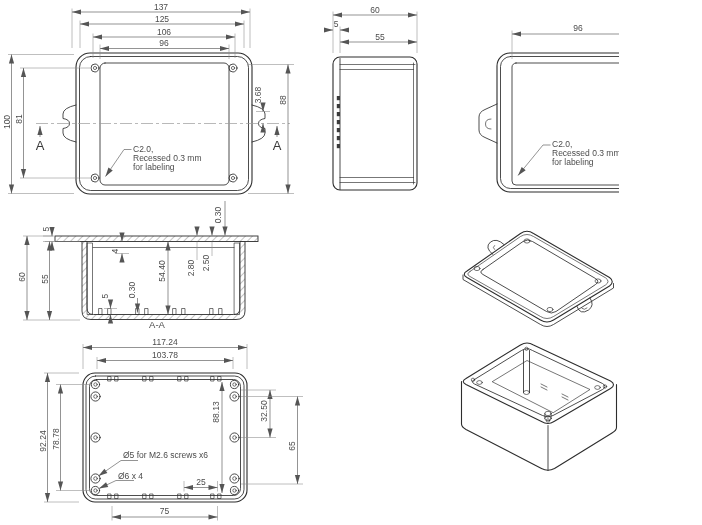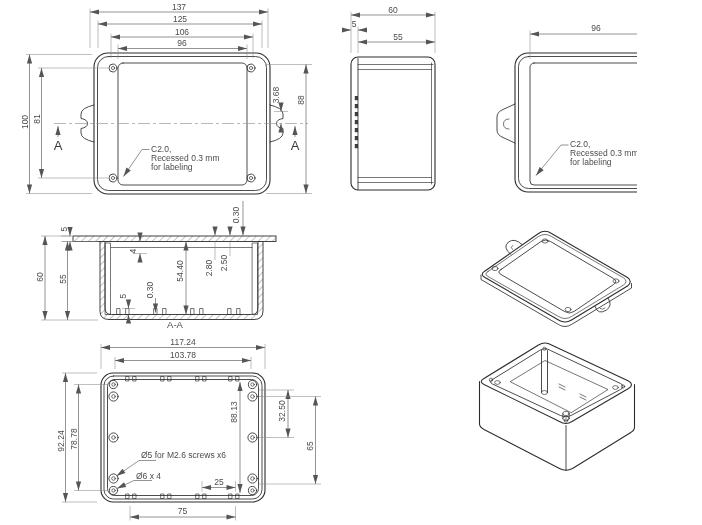--- a/index.html
+++ b/index.html
@@ -1,16 +1,16 @@
 <!DOCTYPE html>
 <html><head>
 <meta charset="utf-8">
 <style>
   html,body { margin:0; padding:0; background:#ffffff; }
-  .stage { width:619px; height:525px; position:relative; background:#fff; overflow:hidden;margin-left:18px; }
+  .stage { width:619px; height:525px; position:relative; background:#fff; overflow:hidden; }
   svg { display:block; }
   .edge  { fill:none; stroke:#2d2d2d; stroke-width:1.1; stroke-linejoin:round; stroke-linecap:round; }
   .med   { stroke-width:0.85; }
   .thin  { stroke-width:0.65; }
   .dim   { stroke:#666666; stroke-width:0.7; fill:none; }
   .ext   { stroke:#8a8a8a; stroke-width:0.55; fill:none; }
   .cl    { stroke:#9b9b9b; stroke-width:0.7; fill:none; stroke-dasharray:12 3 3 3; }
   .t     { font-family:"Liberation Sans",sans-serif; font-size:8.5px; fill:#4c4c4c; }
   .ta    { text-anchor:middle; }
   .ts    { text-anchor:start; }

